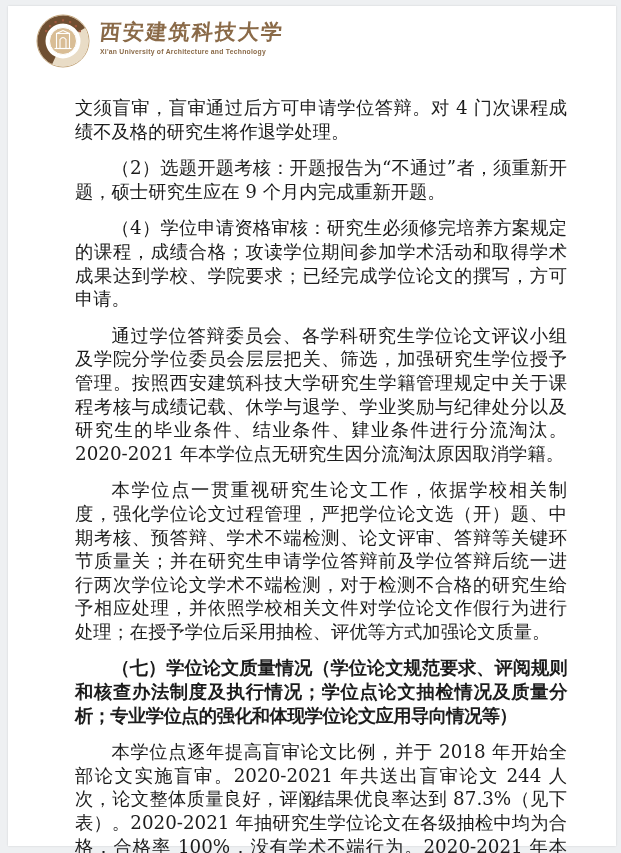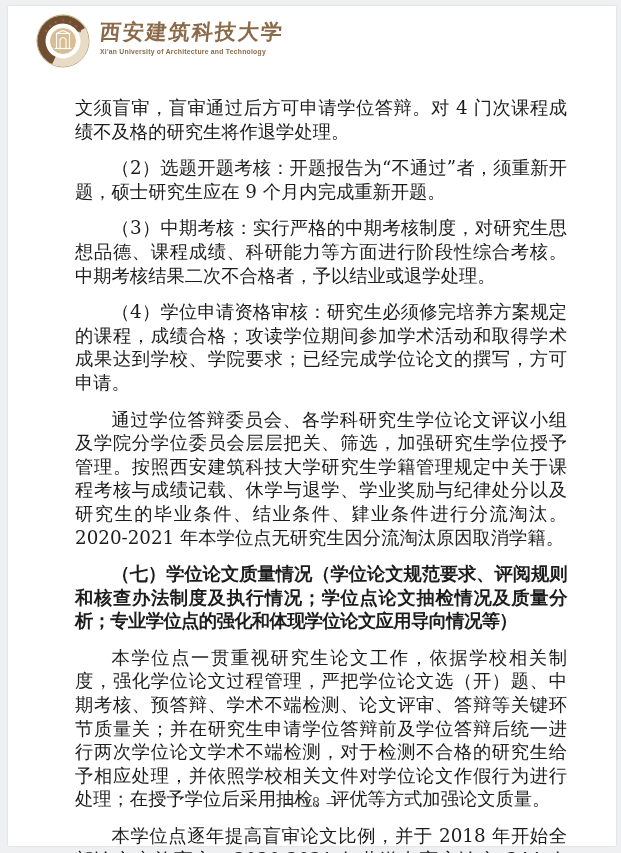--- a/index.html
+++ b/index.html
@@ -100,25 +100,24 @@
     </svg>
     <div class="logo-text">
       <div class="uni-cn">西安建筑科技大学</div>
       <div class="uni-en">Xi'an University of Architecture and Technology</div>
     </div>
   </div>
 
   <div class="doc-body">
     <p class="p-cont">文须盲审，盲审通过后方可申请学位答辩。对 4 门次课程成绩不及格的研究生将作退学处理。</p>
     <p class="p-ind">（2）选题开题考核：开题报告为“不通过”者，须重新开题，硕士研究生应在 9 个月内完成重新开题。</p>
-    <p class="p-ind">（3）中期考核：实行严格的中期考核制度，对研究生思想品德、课程成绩、科研能力等方面进行阶段性综合考核。中期考核结果二次不合格者，予以结业或退学处理。</p>
     <p class="p-ind">（4）学位申请资格审核：研究生必须修完培养方案规定的课程，成绩合格；攻读学位期间参加学术活动和取得学术成果达到学校、学院要求；已经完成学位论文的撰写，方可申请。</p>
     <p class="p-ind">通过学位答辩委员会、各学科研究生学位论文评议小组及学院分学位委员会层层把关、筛选，加强研究生学位授予管理。按照西安建筑科技大学研究生学籍管理规定中关于课程考核与成绩记载、休学与退学、学业奖励与纪律处分以及研究生的毕业条件、结业条件、肄业条件进行分流淘汰。2020-2021 年本学位点无研究生因分流淘汰原因取消学籍。</p>
+    <p class="p-ind">本学位点一贯重视研究生论文工作，依据学校相关制度，强化学位论文过程管理，严把学位论文选（开）题、中期考核、预答辩、学术不端检测、论文评审、答辩等关键环节质量关；并在研究生申请学位答辩前及学位答辩后统一进行两次学位论文学术不端检测，对于检测不合格的研究生给予相应处理，并依照学校相关文件对学位论文作假行为进行处理；在授予学位后采用抽检、评优等方式加强论文质量。</p>
     <p class="p-ind heading">（七）学位论文质量情况（学位论文规范要求、评阅规则和核查办法制度及执行情况；学位点论文抽检情况及质量分析；专业学位点的强化和体现学位论文应用导向情况等）</p>
-    <p class="p-ind">本学位点一贯重视研究生论文工作，依据学校相关制度，强化学位论文过程管理，严把学位论文选（开）题、中期考核、预答辩、学术不端检测、论文评审、答辩等关键环节质量关；并在研究生申请学位答辩前及学位答辩后统一进行两次学位论文学术不端检测，对于检测不合格的研究生给予相应处理，并依照学校相关文件对学位论文作假行为进行处理；在授予学位后采用抽检、评优等方式加强论文质量。</p>
     <p class="p-ind">本学位点逐年提高盲审论文比例，并于 2018 年开始全部论文实施盲审。2020-2021 年共送出盲审论文 244 人次，论文整体质量良好，评阅结果优良率达到 87.3%（见下表）。2020-2021 年抽研究生学位论文在各级抽检中均为合格，合格率 100%，没有学术不端行为。2020-2021 年本学位点研究生杨熊的学位论文“大型公建能耗监控群智能平台设计与节能优化算法研究”、白童垚的学位论文“基于深度学习的三维场景下障碍物感知技术的研究与</p>
   </div>
 
   <div class="doc-footer">
     <span>— 18 —</span>
   </div>
 
 </div>
 
 </body></html>

